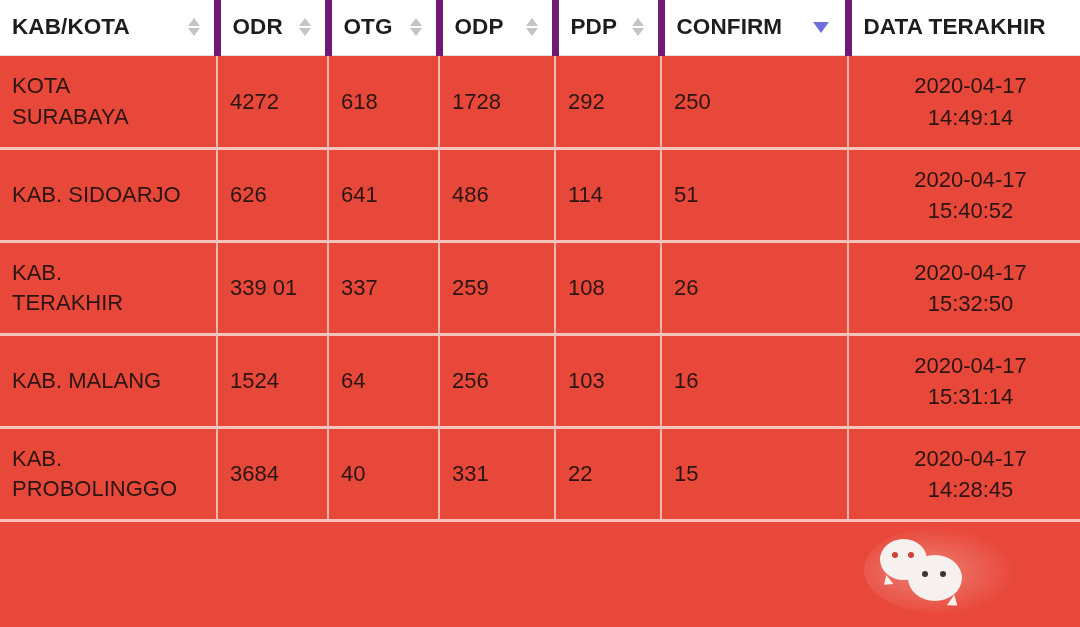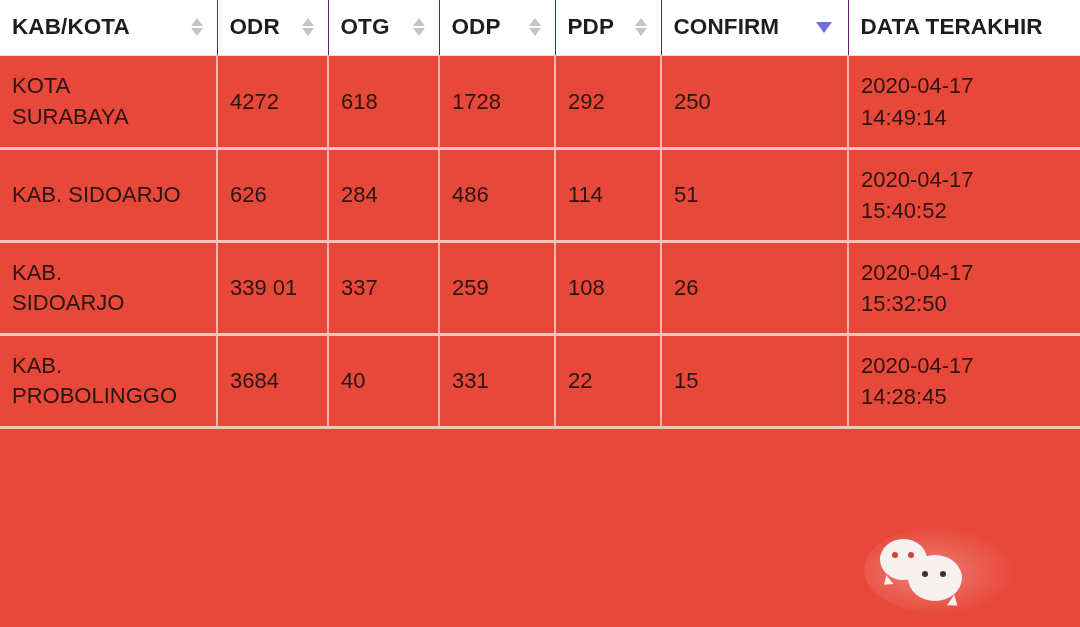--- a/index.html
+++ b/index.html
@@ -36,21 +36,21 @@
   thead th {
     background: #ffffff;
     color: #1d1d1f;
     font-size: 22.5px;
     font-weight: bold;
     letter-spacing: 0.1px;
     text-align: left;
     padding: 14px 0 15px 12px;
     height: 40px;
     box-sizing: border-box;
-    border-right: 1px solid #701a75;
+    border-right: 7px solid #701a75;
     border-bottom: 1px solid #e0e0e0;
     position: relative;
     vertical-align: middle;
     white-space: nowrap;
     overflow: hidden;
   }
   thead th:last-child { border-right: none; }
 
   .th-inner {
     display: flex;
@@ -101,21 +101,21 @@
     font-size: 22px;
     font-weight: 400;
     line-height: 1.42;
     padding: 10px 0 10px 12px;
     border-right: 2px solid #f4b5ad;
     border-bottom: 3px solid #f6c3bc;
     vertical-align: middle;
     box-sizing: border-box;
     overflow: hidden;
   }
-  tbody td:last-child { border-right: none; }
+  tbody td:last-child { border-right: none; text-align: center; }
   tbody tr { height: 93px; }
 
   .cell-kab { line-height: 1.38; }
   .cell-date span { display: block; }
 
   
   col.c-kab  { width: 217px; }
   col.c-odr  { width: 111px; }
   col.c-otg  { width: 111px; }
   col.c-odp  { width: 116px; }
@@ -289,47 +289,61 @@
           <span>2020-04-17</span>
           <span>14:49:14</span>
         </td>
       </tr>
 
       <tr>
         <td class="cell-kab">
           <span>KAB. SIDOARJO</span>
         </td>
         <td>626</td>
-        <td>284</td>
+        <td>641</td>
         <td>486</td>
         <td>114</td>
         <td>51</td>
         <td class="cell-date">
           <span>2020-04-17</span>
           <span>15:40:52</span>
         </td>
       </tr>
 
       <tr>
         <td class="cell-kab">
           <span>KAB.</span><br>
-          <span>SIDOARJO</span>
+          <span>TERAKHIR</span>
         </td>
         <td>339 01</td>
         <td>337</td>
         <td>259</td>
         <td>108</td>
         <td>26</td>
         <td class="cell-date">
           <span>2020-04-17</span>
           <span>15:32:50</span>
         </td>
       </tr>
 
 
+      <tr>
+        <td class="cell-kab">
+          <span>KAB. MALANG</span>
+        </td>
+        <td>1524</td>
+        <td>64</td>
+        <td>256</td>
+        <td>103</td>
+        <td>16</td>
+        <td class="cell-date">
+          <span>2020-04-17</span>
+          <span>15:31:14</span>
+        </td>
+      </tr>
 
       <tr>
         <td class="cell-kab">
           <span>KAB.</span><br>
           <span>PROBOLINGGO</span>
         </td>
         <td>3684</td>
         <td>40</td>
         <td>331</td>
         <td>22</td>

